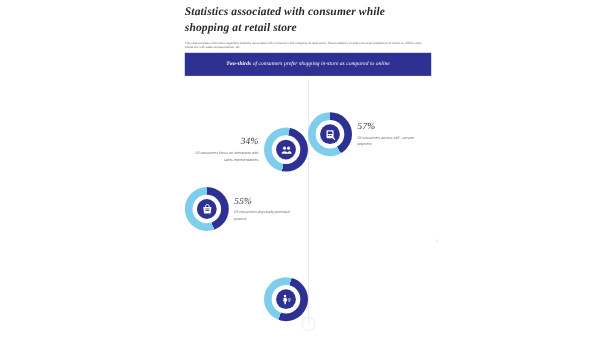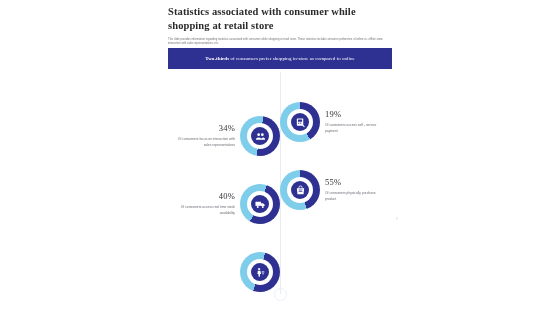--- a/index.html
+++ b/index.html
@@ -10,20 +10,21 @@
     background: #ffffff;
     font-family: "Liberation Sans", sans-serif;
     overflow: hidden;
   }
 
   .page {
     position: relative;
     width: 560px;
     height: 228px;
     background: #ffffff;
+    font-style: italic;
   }
 
   
   .header {
     position: absolute;
     left: 168px;
     top: 5px;
     width: 224px;
   }
 
@@ -234,44 +235,26 @@
                 <rect x="4" y="3" width="14" height="16" rx="1.5" fill="#fff" stroke="none"></rect>
                 <rect x="6.5" y="5.5" width="9" height="5" rx="0.6" fill="#2e3192" stroke="none"></rect>
                 <rect x="6.5" y="12.5" width="3" height="2" fill="#2e3192" stroke="none"></rect>
                 <rect x="11" y="12.5" width="3" height="2" fill="#2e3192" stroke="none"></rect>
                 <path d="M15 16l5 5" stroke="#fff" stroke-width="2.2" stroke-linecap="round"></path>
                 <circle cx="15" cy="16" r="2" fill="#fff" stroke="none"></circle>
               </svg>
             </div>
           </div>
           <div class="copy">
-            <div class="pct">19%</div>
+            <div class="pct">57%</div>
             <div class="desc">Of consumers access self - service payment</div>
           </div>
         </div>
       </div>
       <div class="stat-row">
-        <div class="cell left">
-          <div class="copy">
-            <div class="pct">40%</div>
-            <div class="desc">Of consumers access real time stock availability</div>
-          </div>
-          <div class="donut">
-            <div class="donut-ring" style="background: conic-gradient(rgb(126, 205, 234) 0deg, rgb(126, 205, 234) 20deg, rgb(46, 49, 146) 20deg, rgb(46, 49, 146) 210deg, rgb(126, 205, 234) 210deg, rgb(126, 205, 234) 360deg);"></div>
-            <div class="donut-hole"></div>
-            <div class="icon-badge">
-              <svg width="11" height="11" viewBox="0 0 24 24" fill="#fff">
-                <path d="M1 6h12v9H1z"></path>
-                <path d="M13 9h4.5l3.5 3.5V15H13z"></path>
-                <circle cx="6" cy="17.5" r="2.2"></circle>
-                <circle cx="17" cy="17.5" r="2.2"></circle>
-              </svg>
-            </div>
-          </div>
-        </div>
         <div class="cell right">
           <div class="donut">
             <div class="donut-ring" style="background: conic-gradient(rgb(126, 205, 234) 0deg, rgb(126, 205, 234) 0deg, rgb(46, 49, 146) 0deg, rgb(46, 49, 146) 160deg, rgb(126, 205, 234) 160deg, rgb(126, 205, 234) 360deg);"></div>
             <div class="donut-hole"></div>
             <div class="icon-badge">
               <svg width="11" height="11" viewBox="0 0 24 24" fill="#fff">
                 <path d="M4 7h16l-1.4 13H5.4z"></path>
                 <path d="M8.5 7V5.5a3.5 3.5 0 017 0V7" fill="none" stroke="#fff" stroke-width="1.8"></path>
                 <rect x="8" y="10" width="8" height="1.6" fill="#2e3192"></rect>
                 <rect x="8" y="13" width="8" height="1.6" fill="#2e3192"></rect>

